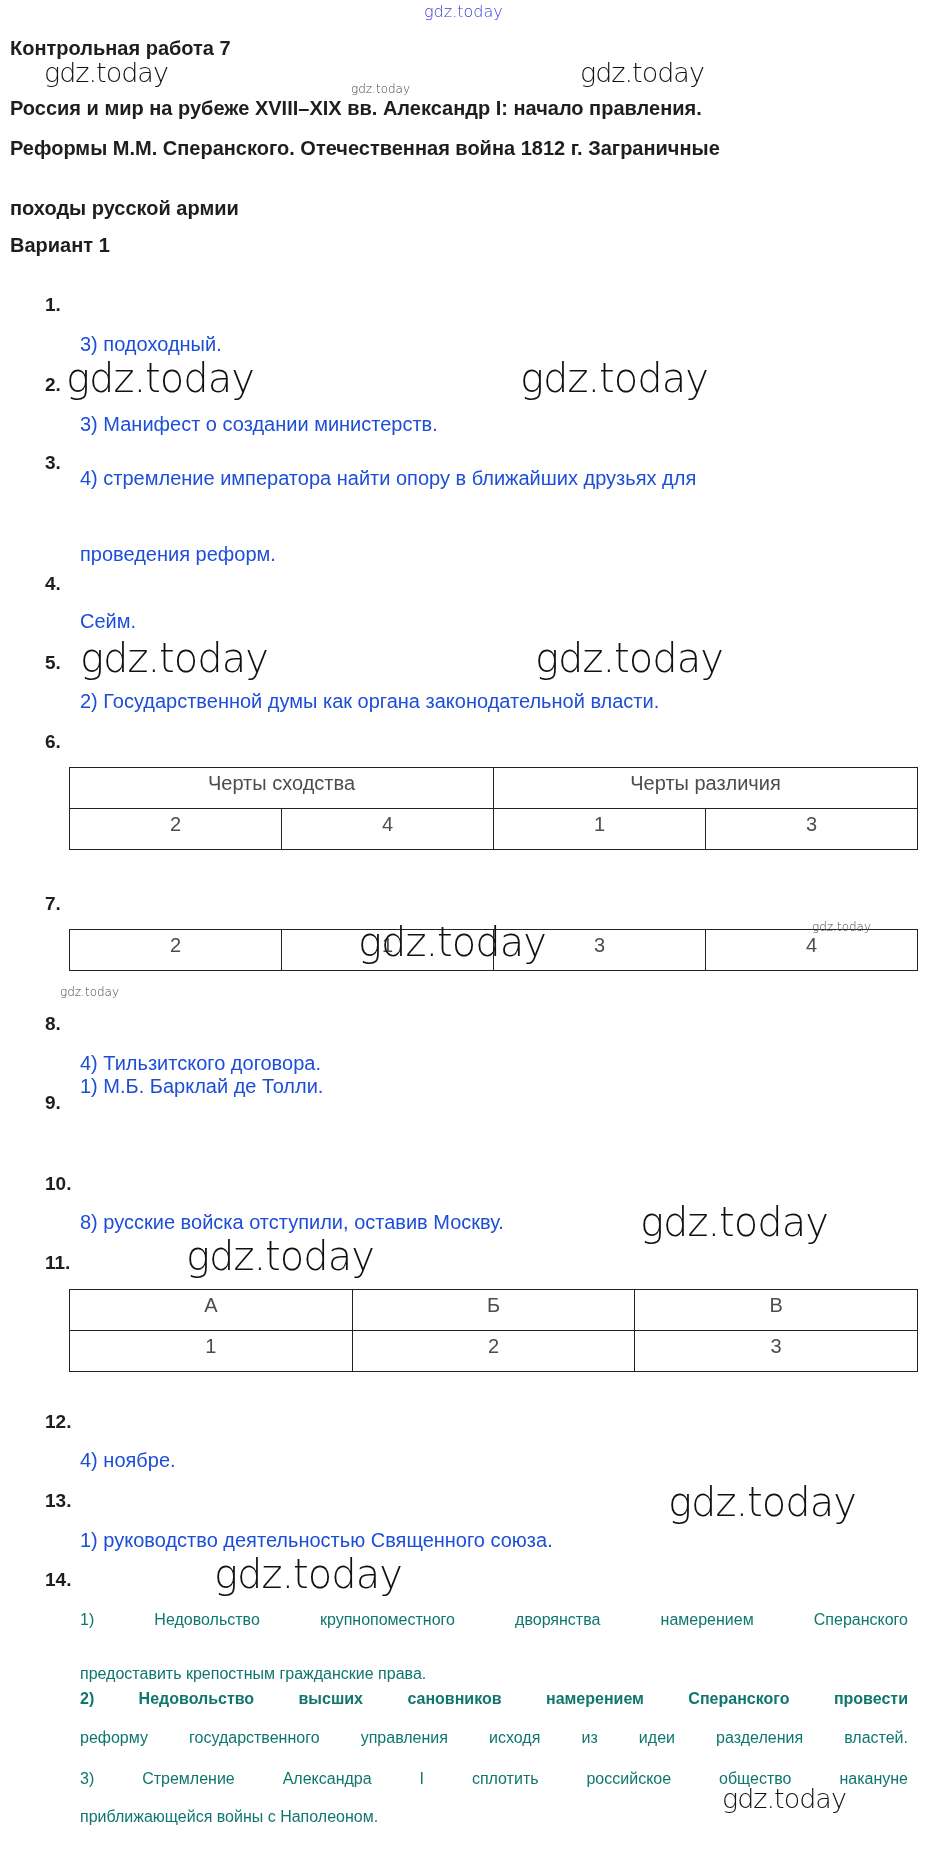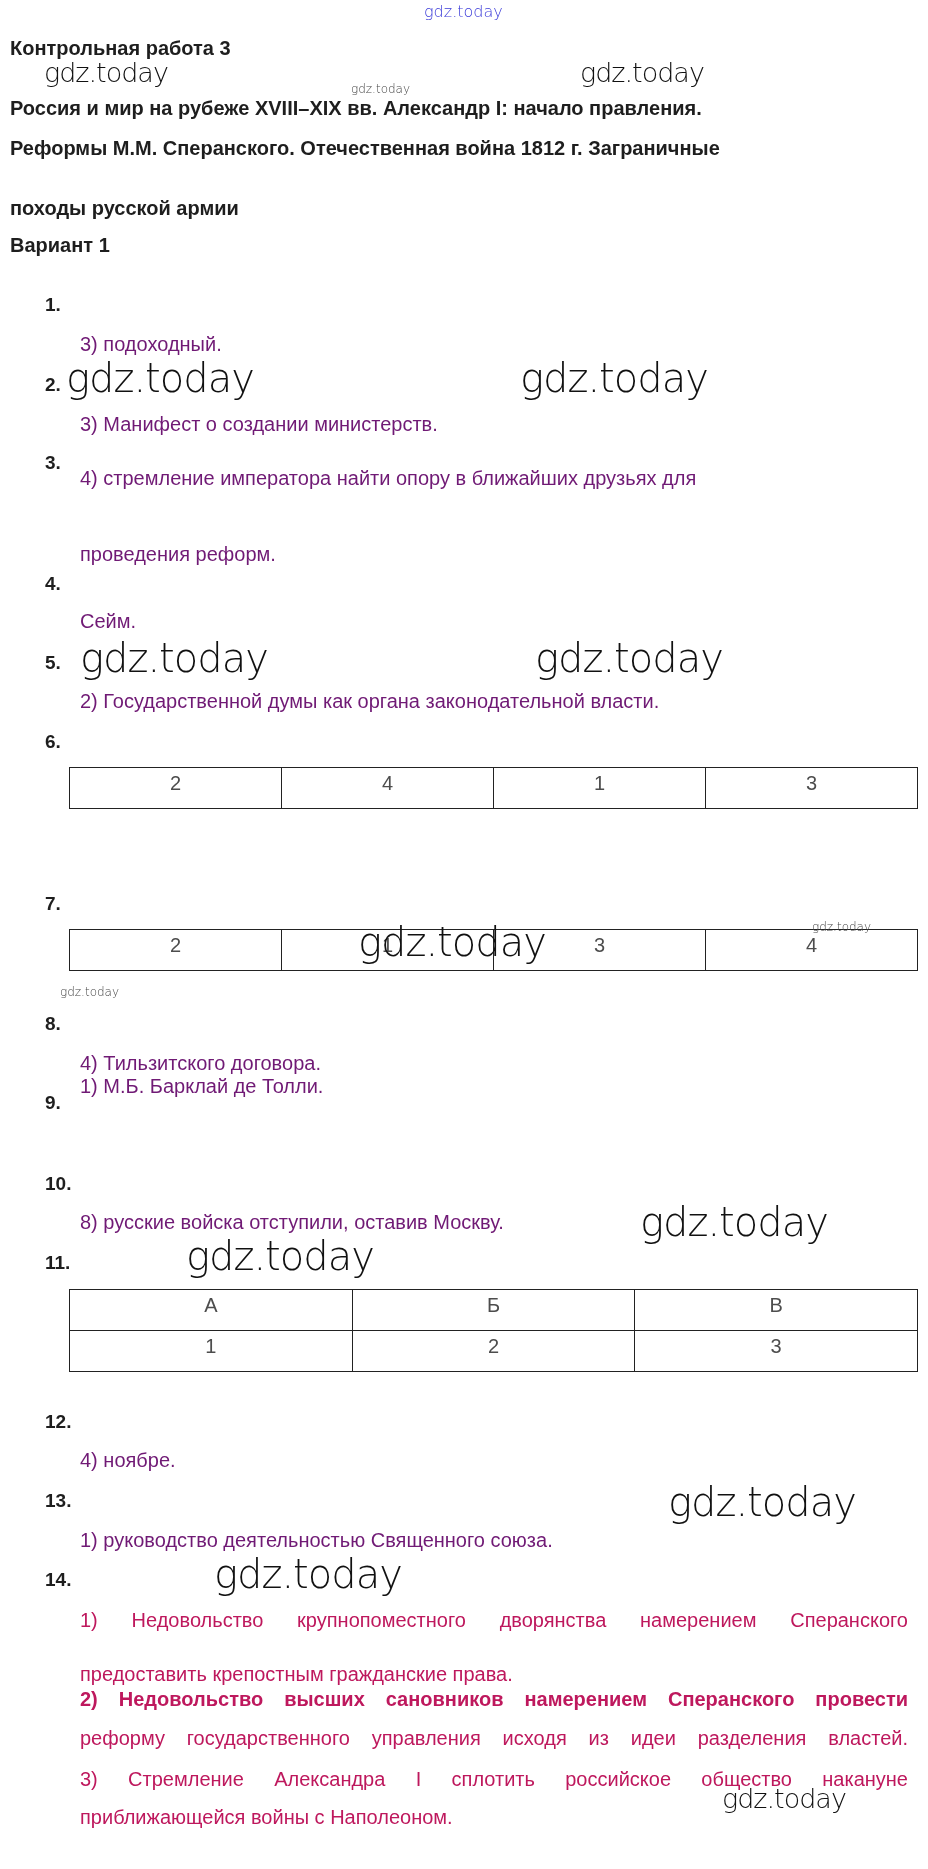--- a/index.html
+++ b/index.html
@@ -1,22 +1,22 @@
 <!DOCTYPE html>
 <html><head>
 <meta charset="utf-8">
 <style>
   html, body { margin:0; padding:0; background:#ffffff; }
   body { width:928px; height:1869px; position:relative; overflow:hidden;
          font-family:"Liberation Sans", sans-serif; color:#222; }
   .abs { position:absolute; white-space:nowrap; }
   .h-bold { font-weight:bold; font-size:20px; color:#1e1e1e; line-height:24px; }
   .num { font-weight:bold; font-size:19px; color:#1e1e1e; line-height:22px; left:45px; }
-  .ans { font-size:20px; color:#701a75; line-height:24px; left:80px; }
-  .just { position:absolute; left:80px; width:828px; font-size:20px; color:#be185d;
+  .ans { font-size:20px; color:#1d4ed8; line-height:24px; left:80px; }
+  .just { position:absolute; left:80px; width:828px; font-size:16px; color:#0f766e;
           line-height:24px; text-align:justify; text-align-last:justify; white-space:normal; }
   .just.last { text-align-last:left; }
   .wm { position:absolute; white-space:nowrap; font-family:"DejaVu Sans", sans-serif;
         font-weight:200; color:#111; letter-spacing:-1px; pointer-events:none; }
   .wm.big { font-size:40px; line-height:44px; }
   .wm.mid { font-size:27px; line-height:30px; }
   .wm.small { font-size:12px; line-height:14px; color:#444; letter-spacing:0; }
   .wm.blue { font-size:16px; line-height:18px; color:#3a3ad8; letter-spacing:0; }
   table.grid { position:absolute; left:69px; width:849px; border-collapse:collapse;
                table-layout:fixed; }
@@ -24,21 +24,21 @@
                   height:40px; padding:0; vertical-align:top; line-height:30px; }
 </style>
 </head>
 <body>
 
 <div class="wm blue" style="left:424px;top:3px;">gdz.today</div>
 <div class="wm mid" style="left:44px;top:58px;">gdz.today</div>
 <div class="wm small" style="left:351px;top:82px;">gdz.today</div>
 <div class="wm mid" style="left:580px;top:58px;">gdz.today</div>
 
-<div class="abs h-bold" style="left:10px;top:36px;">Контрольная работа 3</div>
+<div class="abs h-bold" style="left:10px;top:36px;">Контрольная работа 7</div>
 <div class="abs h-bold" style="left:10px;top:96px;">Россия и мир на рубеже XVIII–XIX вв. Александр I: начало правления.</div>
 <div class="abs h-bold" style="left:10px;top:136px;">Реформы М.М. Сперанского. Отечественная война 1812 г. Заграничные</div>
 <div class="abs h-bold" style="left:10px;top:175px;margin-top:21px;">походы русской армии</div>
 <div class="abs h-bold" style="left:10px;top:233px;">Вариант 1</div>
 
 <div class="abs num" style="top:294px;">1.</div>
 <div class="abs ans" style="top:332px;">3) подоходный.</div>
 
 <div class="abs num" style="top:374px;">2.</div>
 <div class="wm big" style="left:66px;top:356px;">gdz.today</div>
@@ -53,20 +53,24 @@
 <div class="abs ans" style="top:609px;">Сейм.</div>
 
 <div class="abs num" style="top:652px;">5.</div>
 <div class="wm big" style="left:80px;top:636px;">gdz.today</div>
 <div class="wm big" style="left:535px;top:636px;">gdz.today</div>
 <div class="abs ans" style="top:689px;">2) Государственной думы как органа законодательной власти.</div>
 
 <div class="abs num" style="top:731px;">6.</div>
 <table class="grid" style="top:767px;">
   <tbody>
+      <tr>
+    <td colspan="2">Черты сходства</td>
+    <td colspan="2">Черты различия</td>
+  </tr>
   <tr>
     <td>2</td>
     <td>4</td>
     <td>1</td>
     <td>3</td>
   </tr>
 </tbody>
   </table>
 
 <div class="abs num" style="top:893px;">7.</div>

